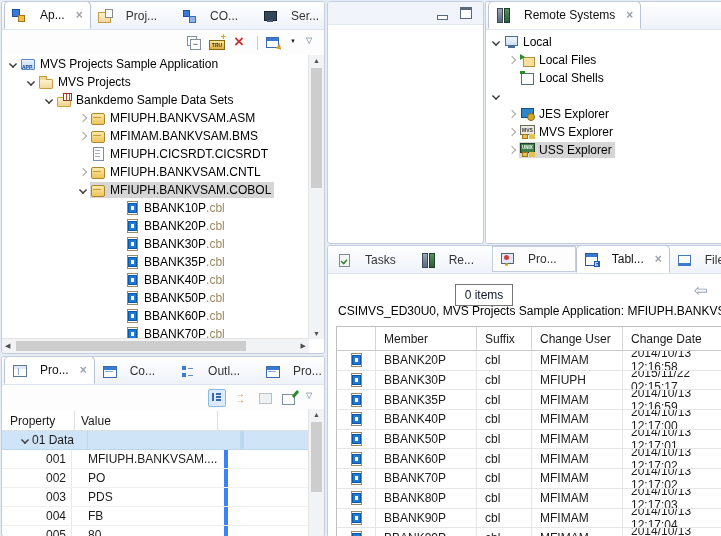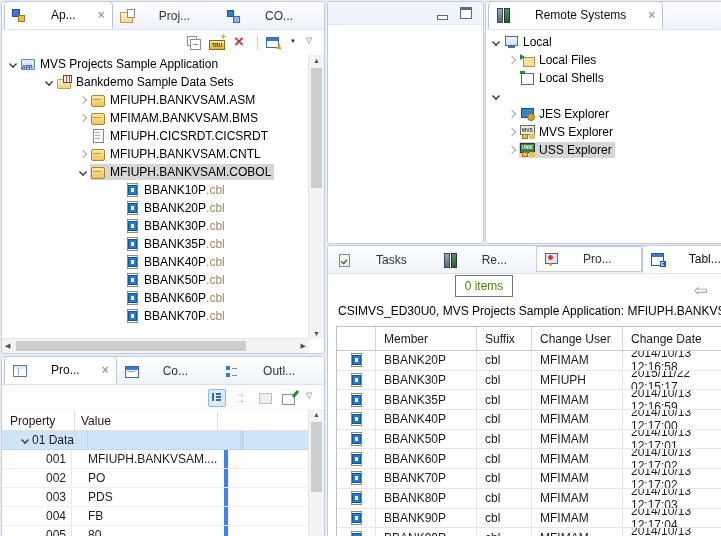--- a/index.html
+++ b/index.html
@@ -8,21 +8,21 @@
   .panel{position:absolute;background:#fff;border:1px solid #c3cddd;border-radius:3px;overflow:hidden}
   #p-lt{left:1px;top:1px;width:322px;height:351px}
   #p-lb{left:1px;top:356px;width:322px;height:179px}
   #p-ed{left:327px;top:1px;width:155px;height:241px}
   #p-rs{left:485px;top:1px;width:240px;height:241px}
   #p-br{left:327px;top:245px;width:398px;height:291px}
 
   
   .tabbar{display:flex;align-items:flex-end;height:27px;background:linear-gradient(#ffffff,#eef2f9);
           border-bottom:1px solid #dde4f0;padding-left:2px;white-space:nowrap}
-  .tab{display:flex;align-items:center;gap:20px;height:26px;padding:0 7px;color:#333;flex:none}
+  .tab{display:flex;align-items:center;gap:9px;height:26px;padding:0 7px;color:#333;flex:none}
   .tab.active{background:#fff;border:1px solid #b9c3d5;border-bottom:1px solid #fff;border-radius:5px 5px 0 0;color:#111}
   .tab.framed{border:1px solid #c3cddd;background:#fdfdfe;height:24px;margin-bottom:1px}
   .tclose{color:#9aa2ae;font-size:12px;font-weight:bold;margin-left:2px;line-height:10px}
   .winbtns{margin-left:auto;display:flex;gap:8px;align-items:center;padding-right:8px}
 
   
   .toolbar{display:flex;align-items:center;justify-content:flex-end;gap:8px;height:26px;
            padding-right:8px;background:#fdfdfe}
   .tbico{width:16px;height:16px;position:relative;display:inline-block;flex:none}
   .tbsep{width:1px;height:14px;background:#c5cdd8}
@@ -188,22 +188,22 @@
   .thead .cell{border-right:1px solid #d4d4d4;height:100%;display:flex;align-items:center;padding-left:8px}
   .trw{display:flex;height:18.7px;align-items:center;border-bottom:1px solid #e6e6e6}
   .trw .cell{border-right:1px solid #e6e6e6;height:100%;display:flex;align-items:center;padding-left:8px;overflow:hidden}
   .c-ic{width:38px;flex:none;justify-content:center;padding-left:0!important}
   .c-mem{width:92px;flex:none}
   .c-suf{width:46px;flex:none}
   .c-usr{width:82px;flex:none}
   .c-dat{flex:1;border-right:none!important}
 
   
-  .tooltip{position:absolute;left:455px;top:275px;width:56px;height:20px;background:#fff;border:1px solid #767676;
-      display:flex;align-items:center;justify-content:center;z-index:20;color:#4d7c0f}
+  .tooltip{position:absolute;left:455px;top:284px;width:56px;height:20px;background:#fff;border:1px solid #767676;
+      display:flex;align-items:center;justify-content:center;z-index:20;color:#0f172a}
   .backarrow{position:absolute;right:18px;top:34px;font-size:17px;color:#93a2b8}
   .brtitle{position:absolute;left:10px;top:58px;white-space:nowrap;color:#000}
   .edhead{height:22px;background:#f1f4fa;border-bottom:1px solid #e2e8f2;display:flex;align-items:center;
       justify-content:flex-end;gap:8px;padding-right:8px}
 </style>
 </head>
 <body>
 
 <div class="panel" id="p-lt">
   <div class="tabbar">
@@ -251,20 +251,28 @@
 
       <div class="trow lvl1">
         <span class="chev exp"></span>
         <span class="hl">
           <span class="ic i-appfld"></span>
           <span class="lab">MVS Projects Sample Application</span>
           <span class="ext"></span>
         </span>
       </div>
 
+      <div class="trow lvl2">
+        <span class="chev exp"></span>
+        <span class="hl">
+          <span class="ic i-folder"></span>
+          <span class="lab">MVS Projects</span>
+          <span class="ext"></span>
+        </span>
+      </div>
 
       <div class="trow lvl3">
         <span class="chev exp"></span>
         <span class="hl">
           <span class="ic i-dsfolder"></span>
           <span class="lab">Bankdemo Sample Data Sets</span>
           <span class="ext"></span>
         </span>
       </div>
 

